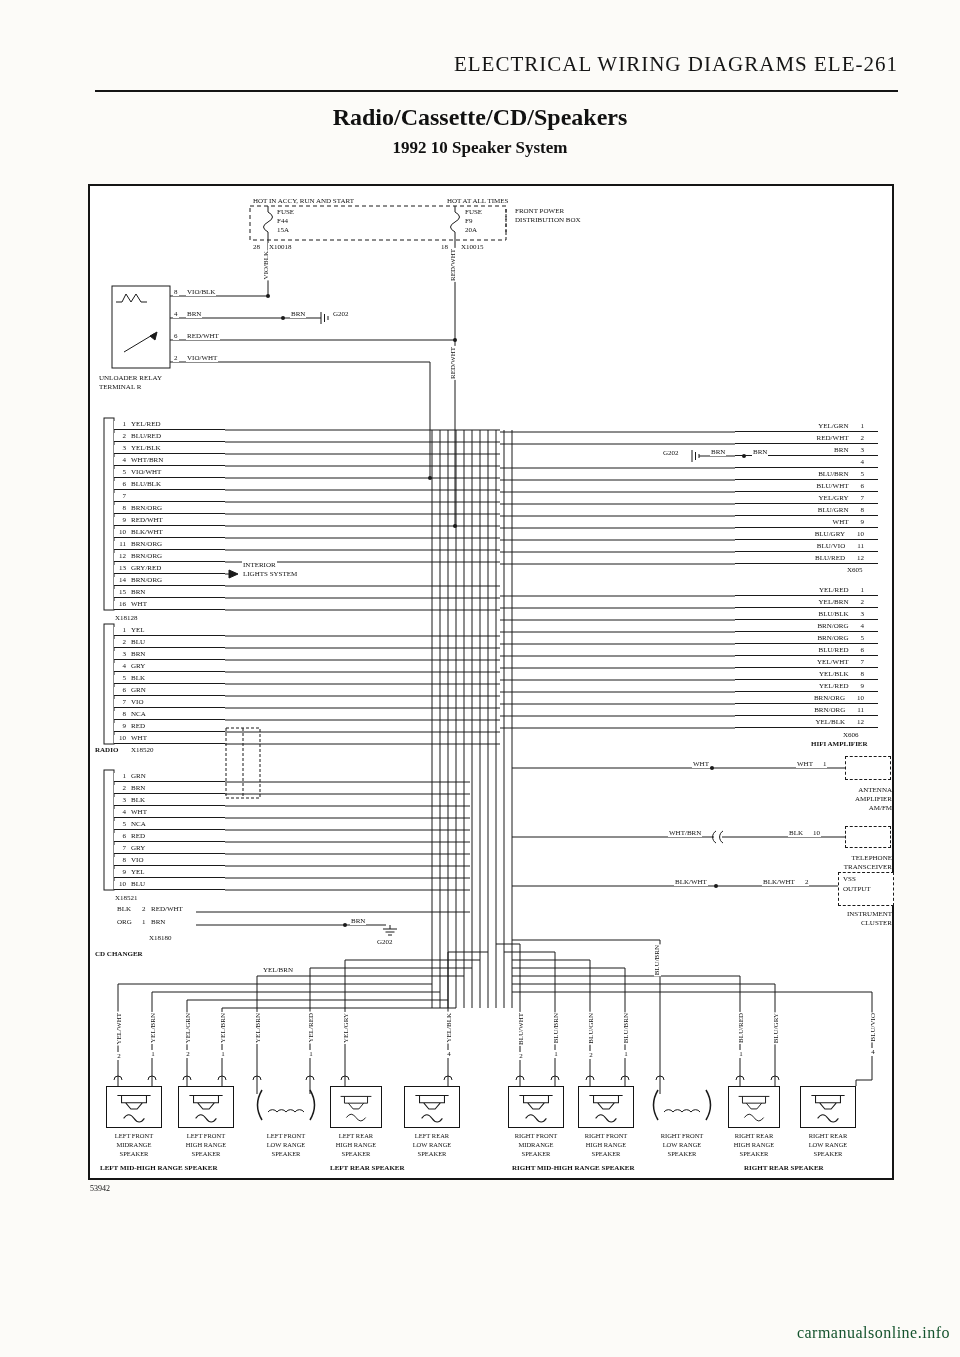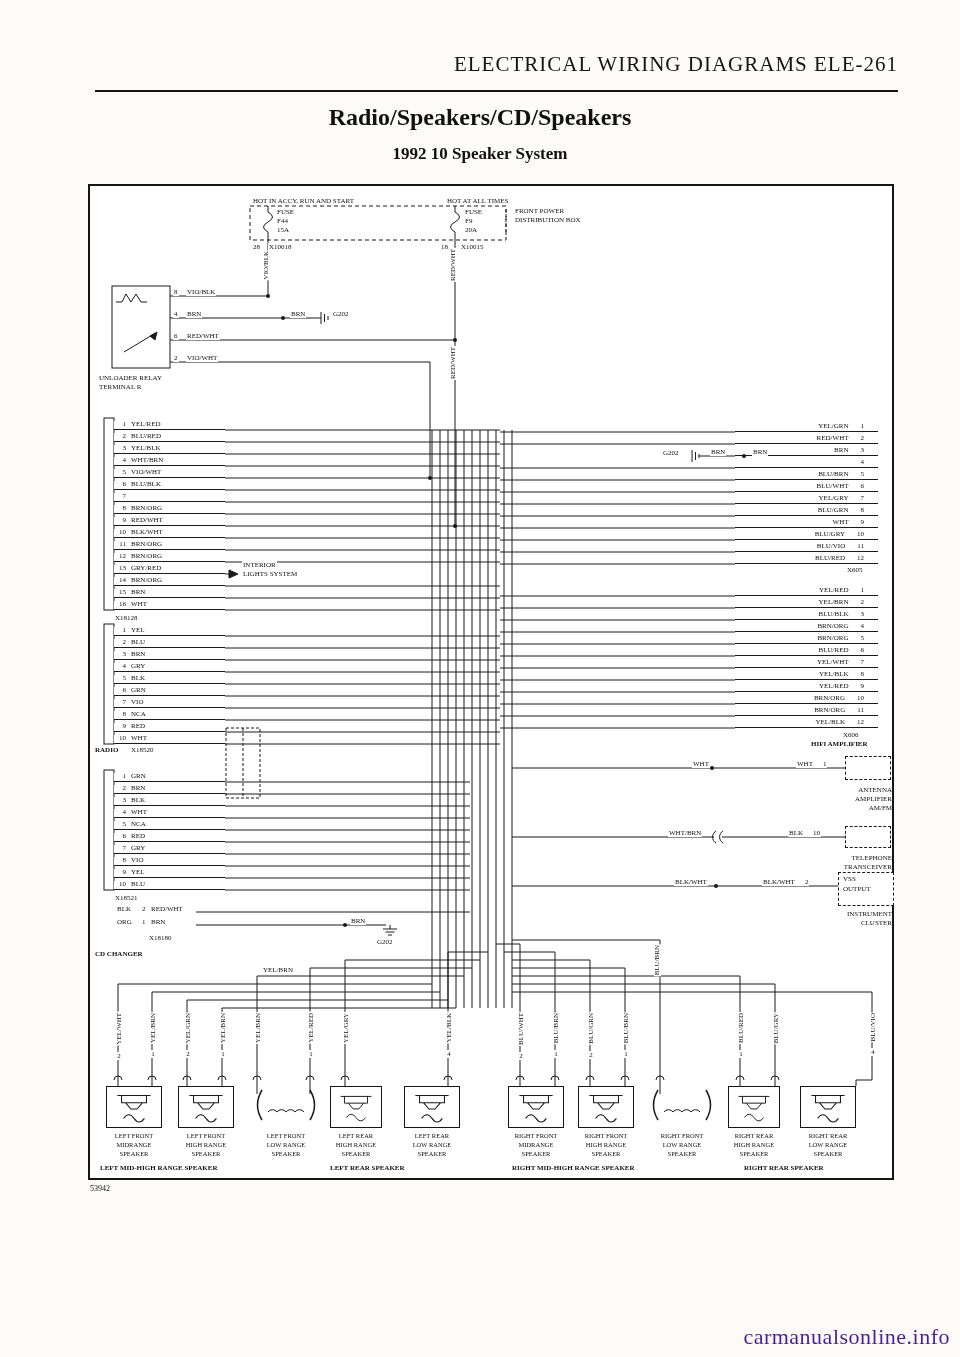--- a/index.html
+++ b/index.html
@@ -1,21 +1,21 @@
 <!DOCTYPE html>
 <html><head>
 <meta charset="utf-8">
 <style>
   *{margin:0;padding:0;box-sizing:border-box}
   html,body{background:#e9e7e2}
   .page{position:relative;width:960px;height:1357px;background:#fcfbf8;font-family:Liberation Serif, serif;color:#111;overflow:hidden}
   .hdr{position:absolute;top:52px;right:62px;font-size:21px;letter-spacing:1px;color:#151515;white-space:nowrap}
   .rule{position:absolute;left:95px;top:90px;width:803px;height:2px;background:#151515}
   .title{position:absolute;left:0;top:104px;width:100%;text-align:center;font-size:24px;font-weight:bold}
-  .subtitle{position:absolute;left:0;top:144px;width:100%;text-align:center;font-size:17px;font-weight:bold}
+  .subtitle{position:absolute;left:0;top:138px;width:100%;text-align:center;font-size:17px;font-weight:bold}
   .frame{position:absolute;left:88px;top:184px;width:806px;height:996px;border:2px solid #151515;background:#fff}
   svg.wires{position:absolute;left:0;top:0;pointer-events:none}
   .lbl{position:absolute;font-size:7px;line-height:1.15;background:#fff;white-space:nowrap;padding:0 1px}
   .lbl.b{font-weight:bold}
   .lbl .gap{margin-left:10px}
   .vlab{position:absolute;font-size:7px;writing-mode:vertical-rl;transform:rotate(180deg);background:#fff;line-height:1;padding:1px 0}
   .conn{position:absolute;font-size:7px}
   .pinrow{height:12px;display:flex;align-items:flex-end;border-bottom:1px solid #1a1a1a;line-height:1.1}
   .pn{width:12px;text-align:right;margin-right:5px;background:#fff}
   .pw{background:#fff}
@@ -25,31 +25,31 @@
   .vwire{position:absolute;top:1012px;width:14px;text-align:center;font-size:7px}
   .vtxt{display:inline-block;writing-mode:vertical-rl;transform:rotate(180deg);background:#fff;line-height:1;padding:1px 0}
   .vpin{display:block;margin-top:4px;background:#fff}
   .spk{position:absolute;border:1.5px solid #151515;background:#fff}
   .spk svg{display:block;width:100%;height:100%}
   .spklbl{position:absolute;font-size:6.5px;text-align:center;line-height:1.35;background:#fff}
   .grp{position:absolute;top:1164px;font-size:7px;font-weight:bold;background:#fff;white-space:nowrap}
   .dash{position:absolute;border:1px dashed #1a1a1a;background:#fff;font-size:7px;line-height:1.4;padding:2px 4px}
   .names{position:absolute;font-size:7px;line-height:1.3;text-align:right;background:#fff}
   .docnum{position:absolute;left:90px;top:1184px;font-size:8px}
-  .watermark{position:absolute;right:10px;top:1324px;font-size:22px;color:#4c1d95;letter-spacing:.5px}
+  .watermark{position:absolute;right:10px;top:1324px;font-size:16px;color:#14532d;letter-spacing:.5px}
   .abs{position:absolute}
 </style>
 </head>
 <body>
 
 <div class="page">
 
   <div class="hdr">ELECTRICAL WIRING DIAGRAMS ELE-261</div>
   <div class="rule"></div>
-  <div class="title">Radio/Speakers/CD/Speakers</div>
+  <div class="title">Radio/Cassette/CD/Speakers</div>
   <div class="subtitle">1992 10 Speaker System</div>
 
   <div class="frame"></div>
 
   <svg class="wires" width="960" height="1357">
     <g stroke="#1a1a1a" stroke-width="1" fill="none">
       <g>
         <rect x="250" y="206" width="256" height="34" stroke-dasharray="4 3"></rect>
         <path d="M506 209 V235" stroke-dasharray="3 2"></path>
       </g>

